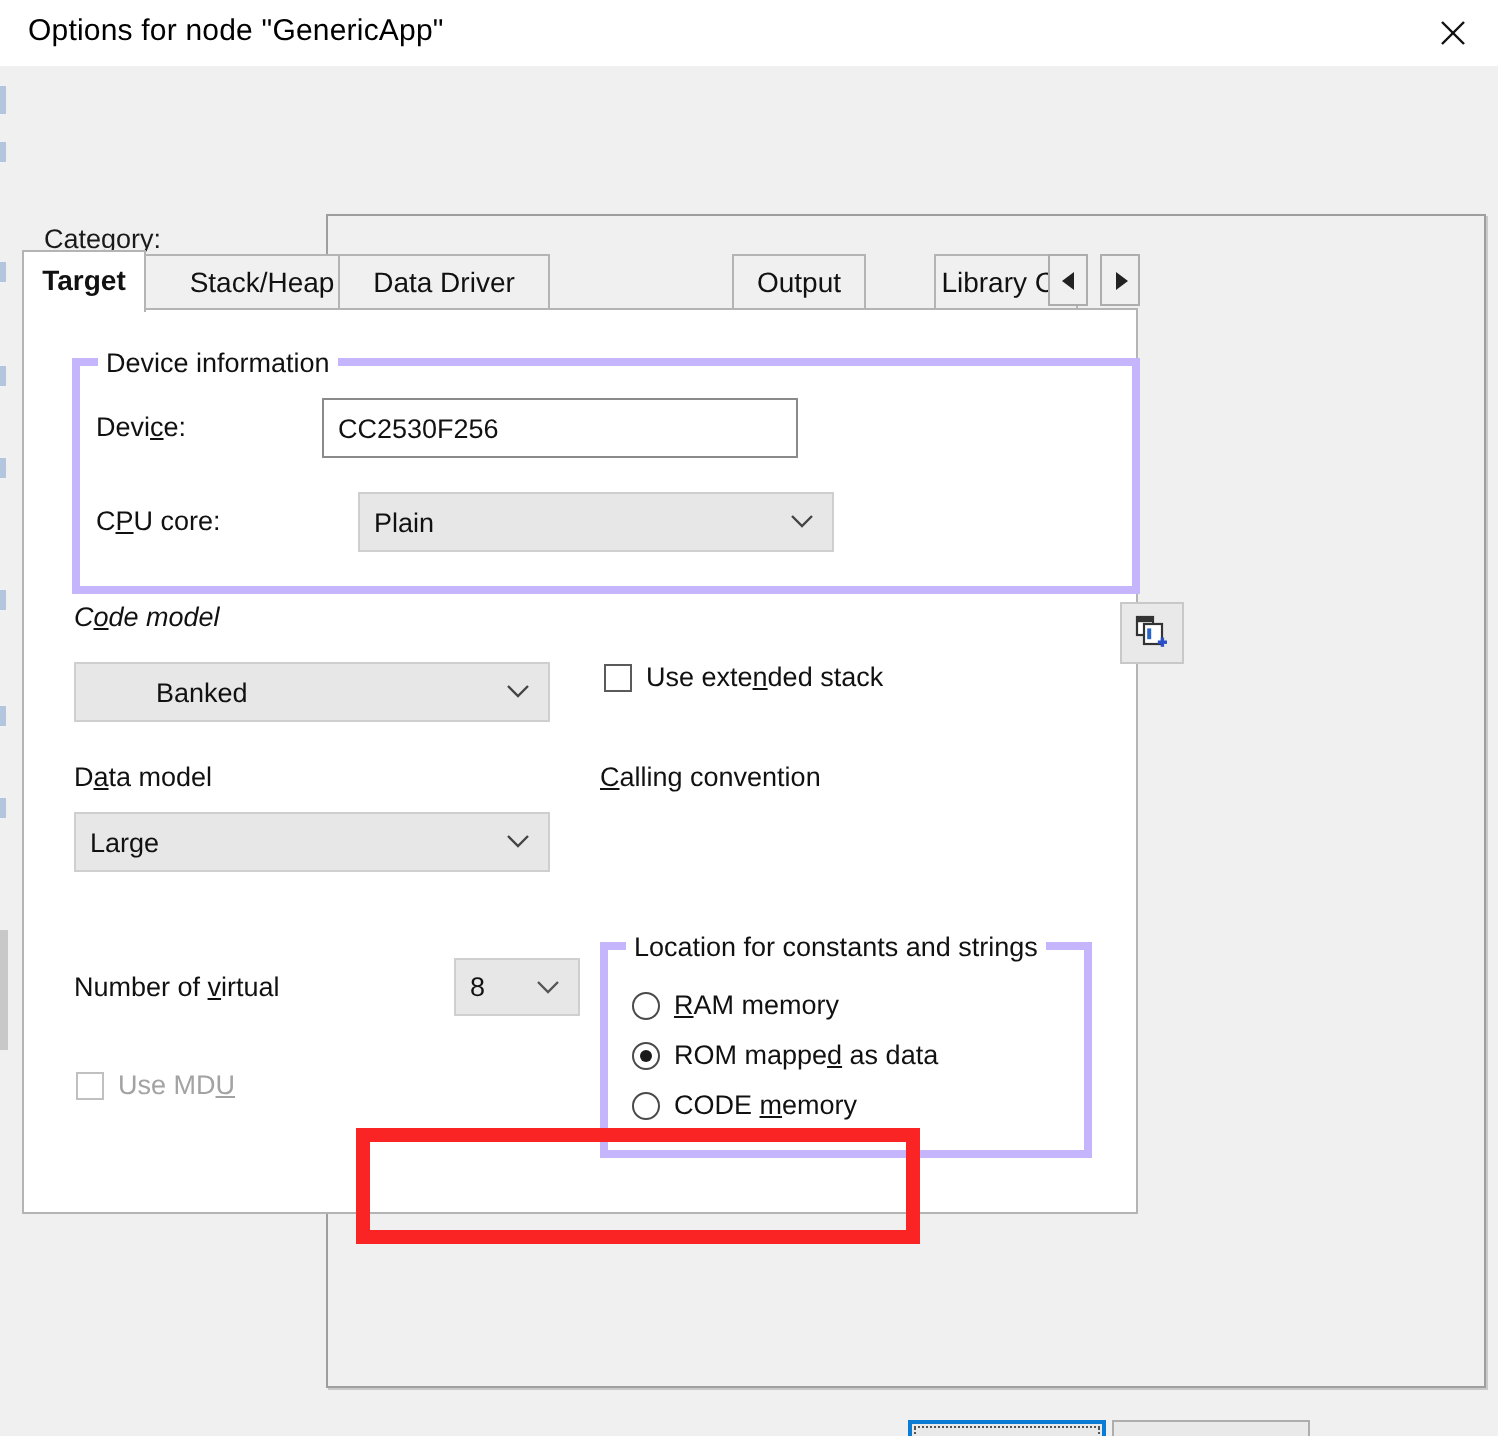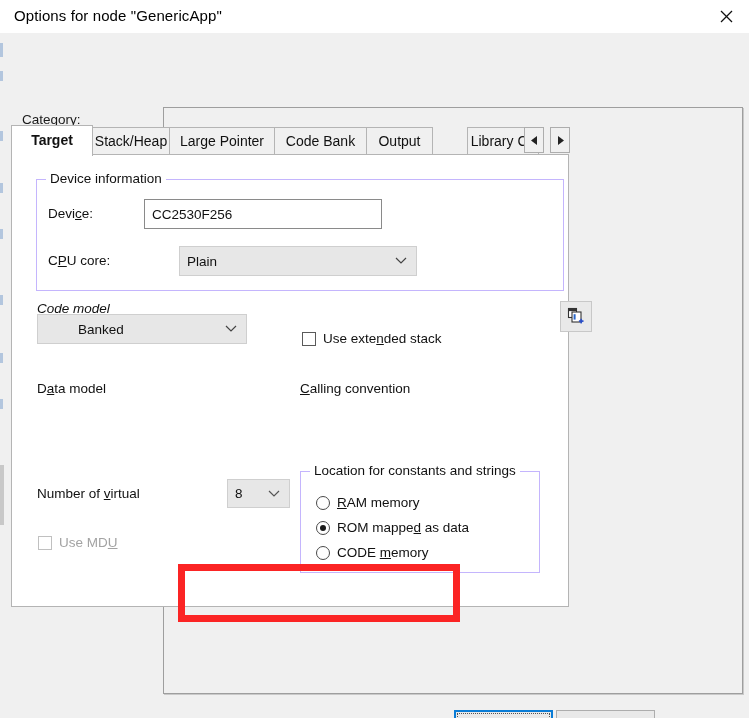--- a/index.html
+++ b/index.html
@@ -77,21 +77,21 @@
     box-sizing:border-box;
   }
   .tab-scroll svg{display:block;}
   
   #tabpage{
     position:absolute;left:11px;top:121px;width:556px;height:451px;
     background:#fff;border:1px solid #b4b4b4;
   }
   
   .groupbox{
-    position:absolute;border:1px solid #c4b5fd;
+    position:absolute;border:4px solid #c4b5fd;
   }
   .group-title{
     position:absolute;top:-9px;left:9px;background:#fff;
     padding:0 4px;font-size:13.5px;color:#111;white-space:nowrap;
   }
   .fieldlabel{position:absolute;font-size:13.5px;color:#111;white-space:nowrap;}
   .fieldlabel.disabled{color:#a3a3a3;}
   
   .textbox{
     position:absolute;background:#fff;border:1px solid #8a8a8a;
@@ -202,65 +202,70 @@
       <div class="cat-item indent">Nordic Semiconduc</div>
       <div class="cat-item indent">ROM-Monitor</div>
       <div class="cat-item indent">Analog Devices</div>
       <div class="cat-item indent">Silabs</div>
       <div class="cat-item indent">Simulator</div>
     </div>
 
   <div id="right-panel"></div>
 
   <div id="tabstrip">
-      <div class="tab active" style="left: 0px; width: 82px;">Target</div>
+      <div class="tab active" style="left: 0px; width: 62px;">Target</div>
       <div class="tab" style="left: 61px; width: 118px;">Stack/Heap</div>
-      <div class="tab" style="left: 158px; width: 106px;">Large Pointer</div>
-      <div class="tab" style="left: 263px; width: 93px;">Code Bank</div>
+      <div class="tab" style="left: 158px; width: 106px;">Data Driver</div>
       <div class="tab" style="left: 355px; width: 67px;">Output</div>
       <div class="tab" style="left: 421px; width: 72px; margin-left: 35px;">Library Co</div>
       <div class="tab-scroll" style="left: 513px;">
         <svg width="7" height="9" viewBox="0 0 7 9">
           <polygon points="6,0 6,9 0,4.5" fill="#222"></polygon>
         </svg>
       </div>
       <div class="tab-scroll" style="left: 539px;">
         <svg width="7" height="9" viewBox="0 0 7 9">
           <polygon points="1,0 1,9 7,4.5" fill="#222"></polygon>
         </svg>
       </div>
     </div>
 
   <div id="tabpage">
 
     <div class="groupbox" style="left:24px;top:24px;width:526px;height:110px;">
       <div class="group-title">Device information</div>
     </div>
     <div class="fieldlabel" style="left:36px;top:51px;">Devi<span class="u">c</span>e:</div>
-    <div class="textbox" style="left:132px;top:44px;width:238px;height:30px;">CC2530F256</div>
+    <div class="textbox" style="left:149px;top:44px;width:238px;height:30px;">CC2530F256</div>
     <div class="fieldlabel" style="left:36px;top:98px;">C<span class="u">P</span>U core:</div>
     <div class="combo" style="left:149px;top:91px;width:238px;height:30px;margin-left:18px;">
       <span>Plain</span>
       <svg class="chev" width="12" height="8" viewBox="0 0 12 8">
         <polyline points="1,1 6,6 11,1" fill="none" stroke="#444" stroke-width="1.2"></polyline>
       </svg>
     </div>
 
     <div class="fieldlabel" style="left:25px;top:146px;font-style:italic;">C<span class="u">o</span>de model</div>
-    <div class="combo" style="left:25px;top:159px;width:210px;height:30px;padding-left:40px;">
+    <div class="combo" style="left:25px;top:176px;width:238px;height:30px;padding-left:40px;">
       <span>Banked</span>
       <svg class="chev" width="12" height="8" viewBox="0 0 12 8">
         <polyline points="1,1 6,6 11,1" fill="none" stroke="#444" stroke-width="1.2"></polyline>
       </svg>
     </div>
 
     <div class="chk" style="left:290px;top:177px;"></div>
     <div class="fieldlabel" style="left:311px;top:176px;">Use exte<span class="u">n</span>ded stack</div>
 
     <div class="fieldlabel" style="left:25px;top:226px;">D<span class="u">a</span>ta model</div>
+    <div class="combo" style="left:25px;top:251px;width:238px;height:30px;">
+      <span>Large</span>
+      <svg class="chev" width="12" height="8" viewBox="0 0 12 8">
+        <polyline points="1,1 6,6 11,1" fill="none" stroke="#444" stroke-width="1.2"></polyline>
+      </svg>
+    </div>
 
     <div class="fieldlabel" style="left:288px;top:226px;"><span class="u">C</span>alling convention</div>
 
     <div class="fieldlabel" style="left:25px;top:331px;">Number of <span class="u">v</span>irtual</div>
     <div class="combo" style="left:215px;top:324px;width:63px;height:29px;">
       <span>8</span>
       <svg class="chev" width="12" height="8" viewBox="0 0 12 8">
         <polyline points="1,1 6,6 11,1" fill="none" stroke="#555" stroke-width="1.2"></polyline>
       </svg>
     </div>

